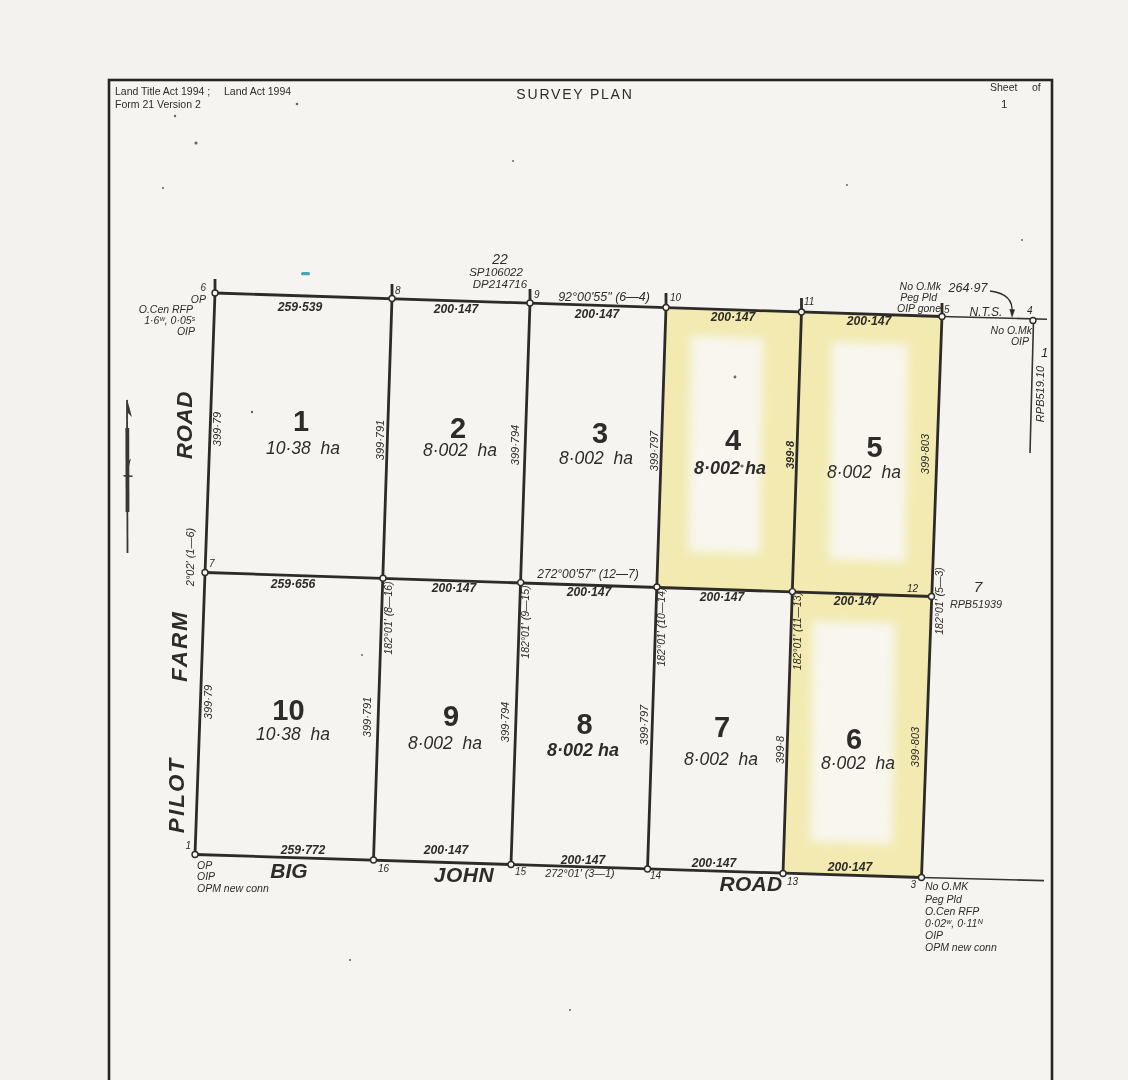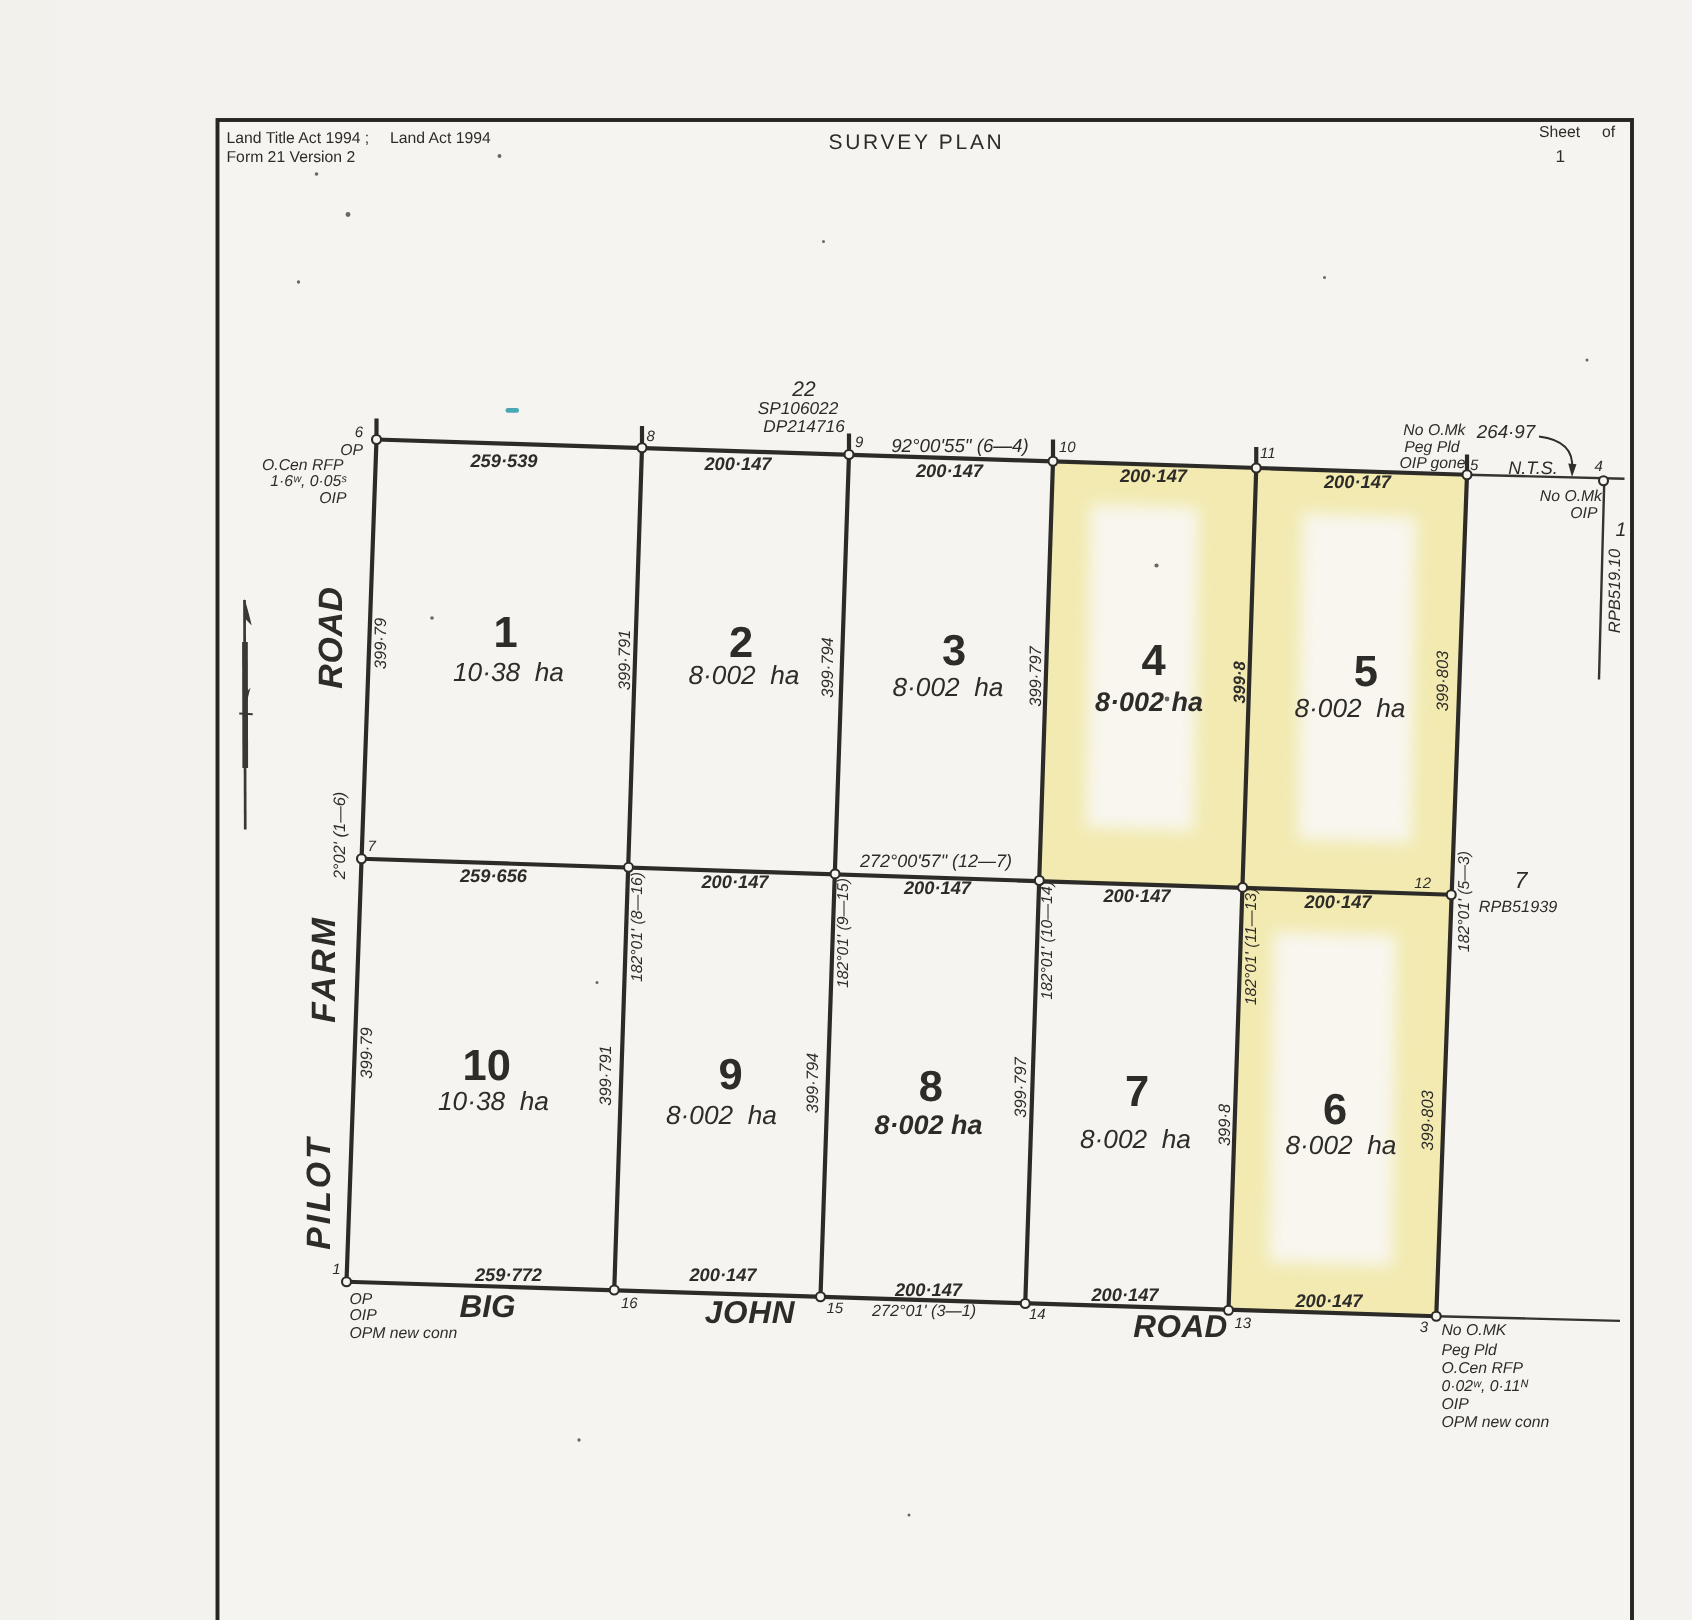--- a/index.html
+++ b/index.html
@@ -1,17 +1,17 @@
 <!DOCTYPE html>
 <html><head>
 <meta charset="utf-8">
 <style>
 html,body{margin:0;padding:0;}
 body{width:1128px;height:1080px;background:#f3f1ec;overflow:hidden;font-family:"Liberation Sans",sans-serif;}
-#page{position:relative;width:956px;height:1080px;margin-left:36px;}
+#page{position:relative;width:956px;height:1080px;}
 svg{filter:blur(0.3px);}
 svg text{fill:#2e2c29;}
 </style>
 </head>
 <body>
 <div id="page">
 <svg width="1128" height="1080" viewBox="0 0 1128 1080">
 <defs>
         <filter id="soft" x="-30%" y="-30%" width="160%" height="160%">
           <feGaussianBlur stdDeviation="5"></feGaussianBlur>

